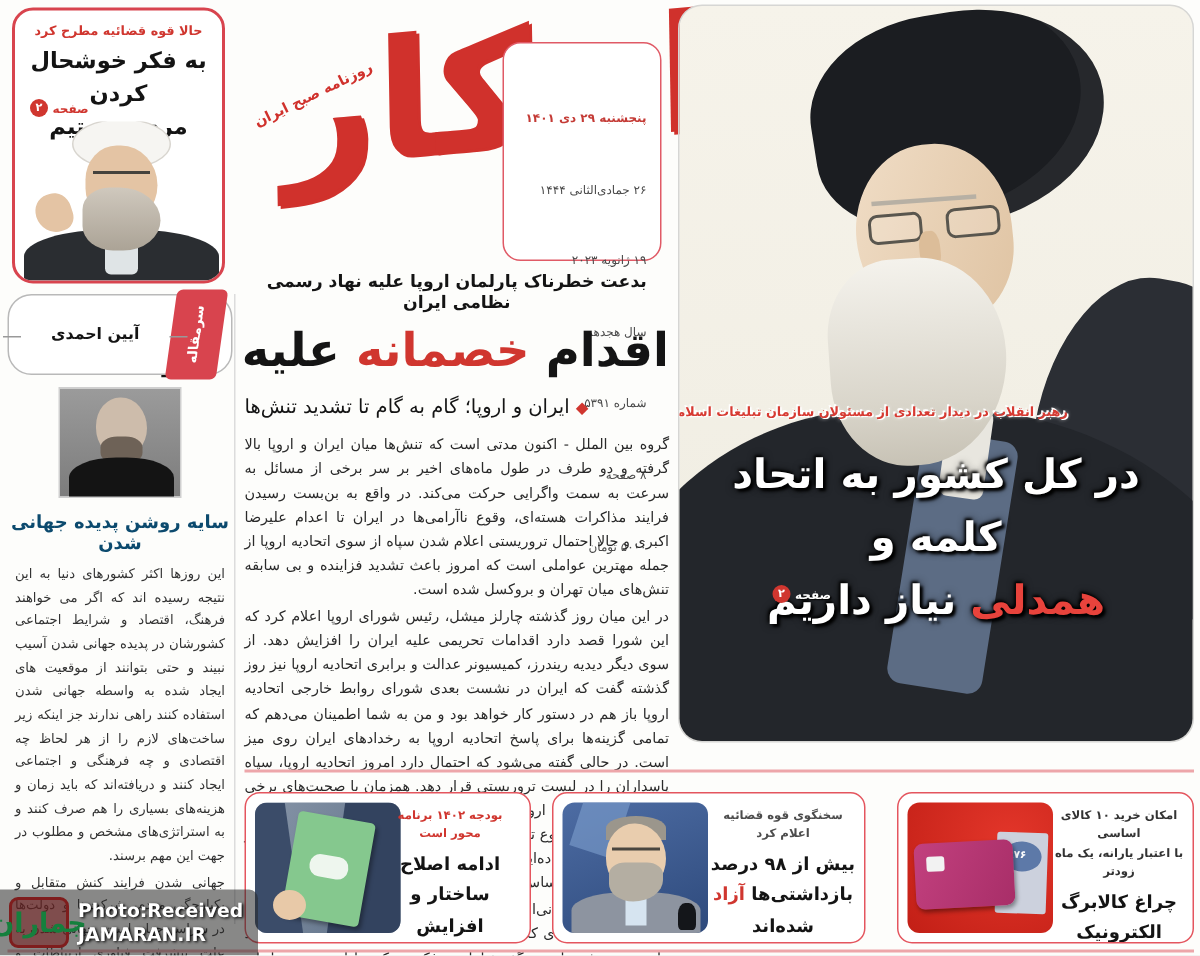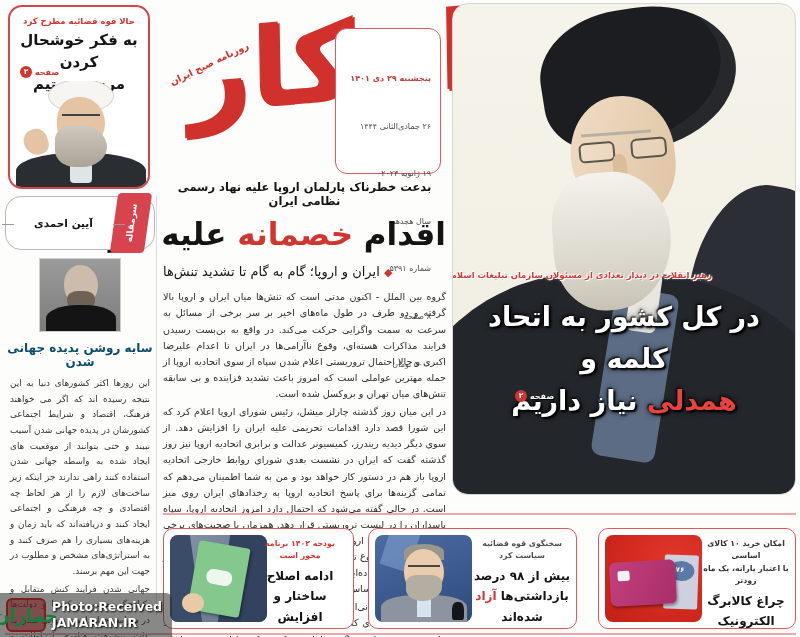--- a/index.html
+++ b/index.html
@@ -338,21 +338,21 @@
         <div class="shirt"></div>
       <div class="hair"></div>
         <div class="face"></div>
         <div class="gl"></div>
       <div class="beard"></div>
         <div class="mic"></div>
     </div>
     <div class="txt">
       <div class="bk" style="color:#4c4c4c;">
         <div>سخنگوی قوه قضائیه</div>
-        <div>سیاست کرد</div>
+        <div>اعلام کرد</div>
       </div>
       <div class="bh">
         <div>بیش از ۹۸ درصد</div>
         <div><span>بازداشتی‌ها </span><span class="red">آزاد</span><span> شده‌اند</span></div>
       </div>
 
     </div>
   </div>
 
   <div class="abs bb bb3 rtl">

